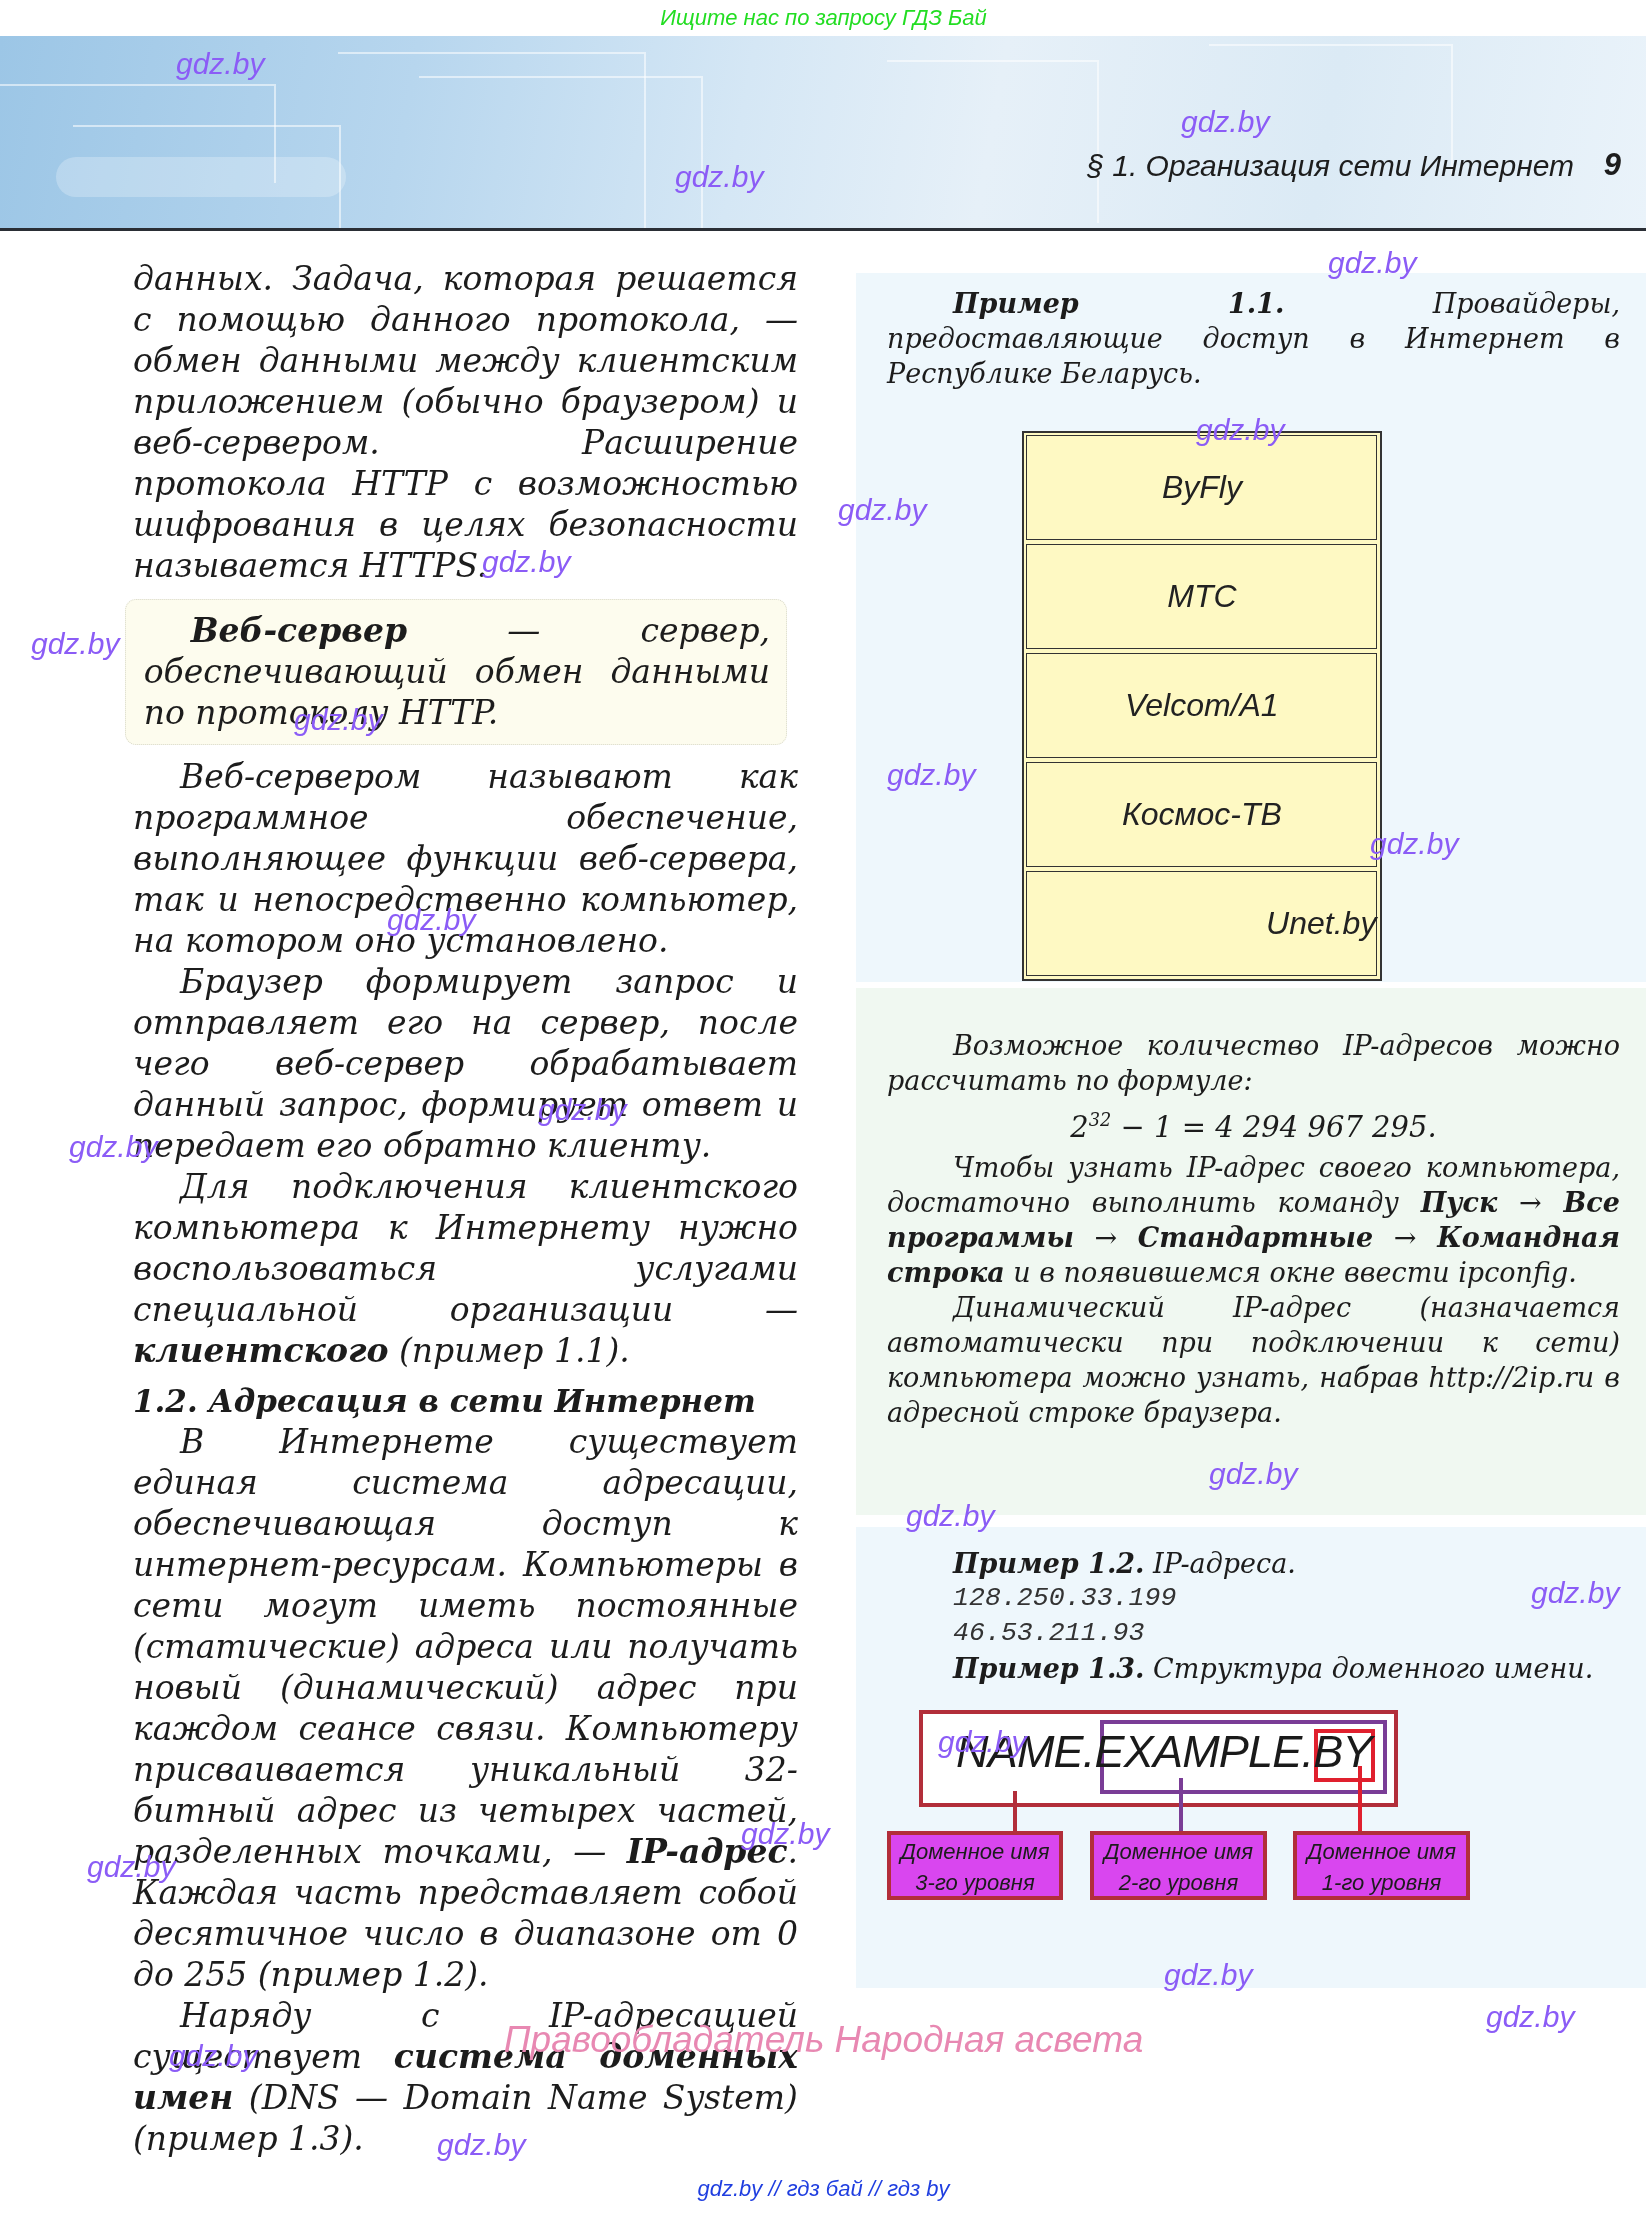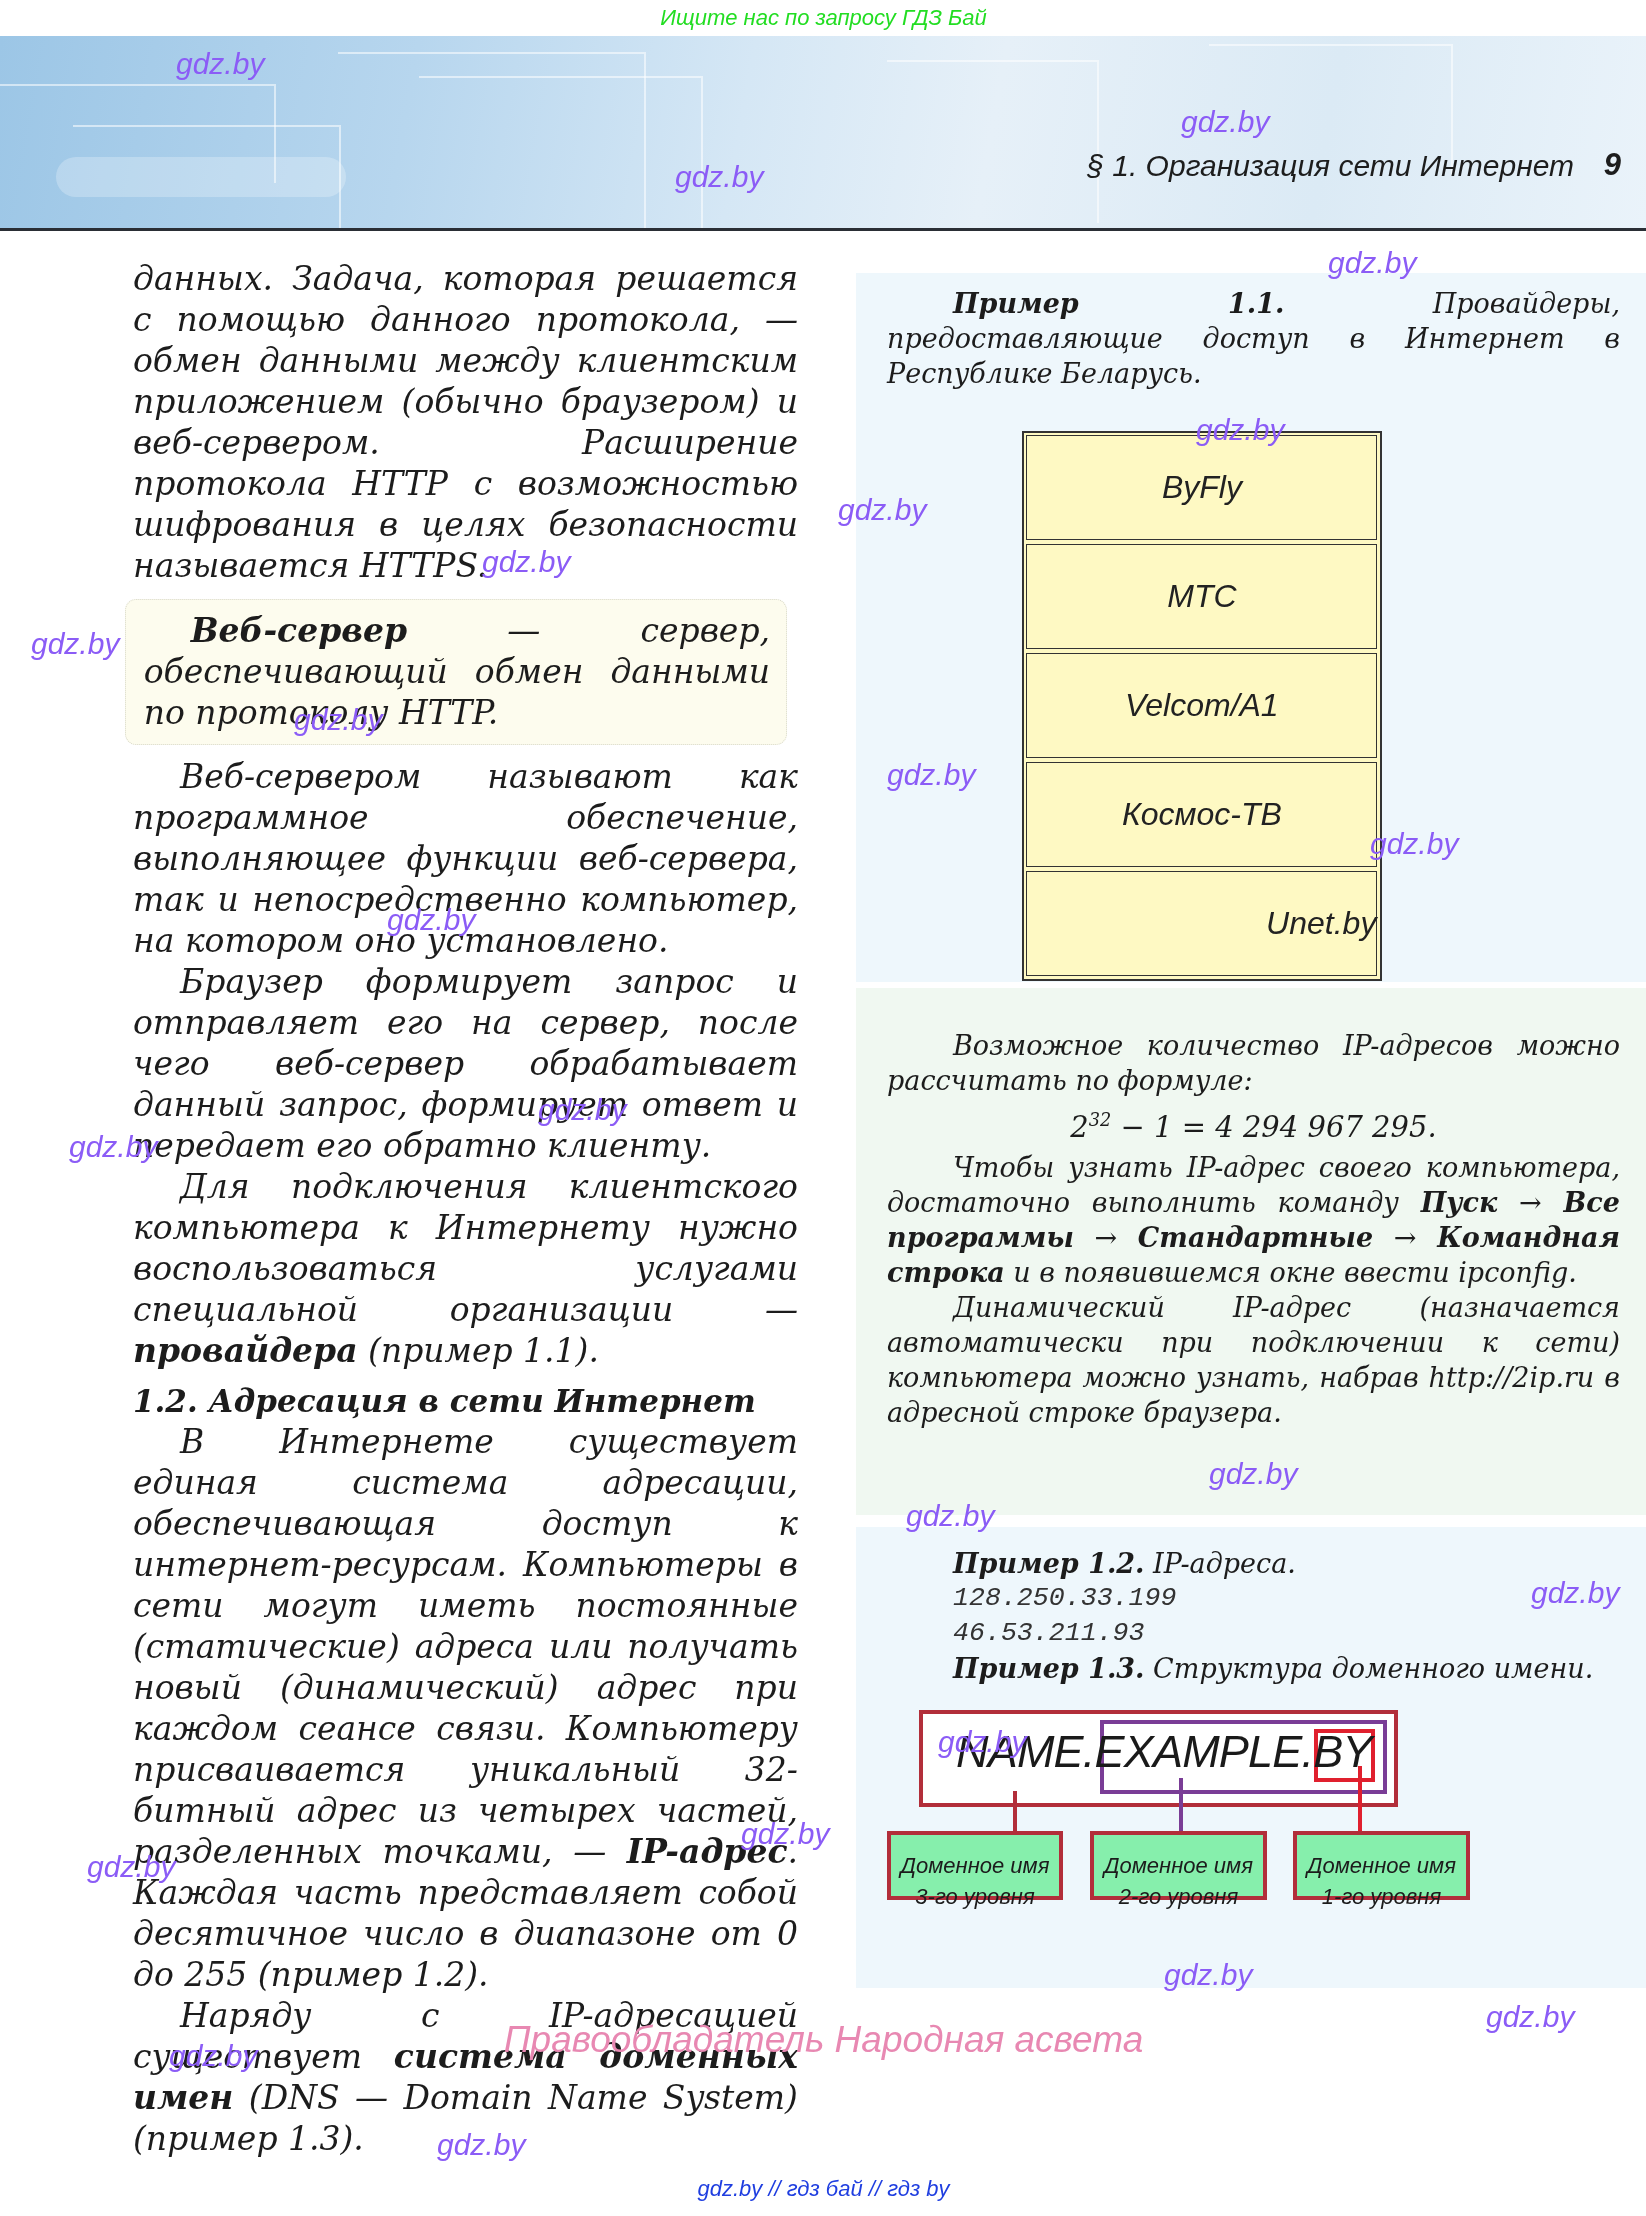--- a/index.html
+++ b/index.html
@@ -27,22 +27,22 @@
   .rp { font-size:27px; line-height:35px; margin:0; text-align:justify; }
   .rp.indent { text-indent:66px; }
   .providers { margin:40px 0 0 135px; width:351px; border:2.4px double #333; padding:2.4px; background:#fef9c3; }
   .prov-cell { height:103px; border:1.6px solid #333; margin:0 0 4px 0; text-align:center; line-height:103px;
                font-family:"Liberation Sans", sans-serif; font-size:32px; color:#222; }
   .prov-cell:last-child { margin-bottom:0;text-align:right; }
   .formula { text-align:center; font-size:29px; line-height:45px; }
   .mono { font-family:"Liberation Mono", monospace; font-size:26.6px; line-height:35px; color:#333; }
   .dns-wrap { position:relative; height:242px; }
   .dns-box { position:absolute; border:4px solid #b22e3a; }
-  .dns-label { position:absolute; border:4px solid #b22e3a; background:#86efac; text-align:center;
-               font-family:"Liberation Sans", sans-serif; font-size:22px; line-height:31px; padding-top:15px; box-sizing:border-box; }
+  .dns-label { position:absolute; border:4px solid #b22e3a; background:#d946ef; text-align:center;
+               font-family:"Liberation Sans", sans-serif; font-size:22px; line-height:31px; padding-top:1px; box-sizing:border-box; }
   .vline { position:absolute; width:4px; }
   .footer-copy { left:0; top:2019px; width:1647px; text-align:center; font-family:"Liberation Sans", sans-serif;
                  font-size:37px; color:#e888b2; }
   .footer-links { left:0; top:2176px; width:1647px; text-align:center; font-family:"Liberation Sans", sans-serif;
                   font-size:22px; color:#1f3ee0; }
 </style>
 </head>
 <body>
 
 <div class="abs top-banner">Ищите нас по запросу ГДЗ Бай</div>
@@ -61,21 +61,21 @@
 
 <div class="abs col-left">
   <p class="p">данных. Задача, которая решается с помощью данного протокола, — обмен данными между клиентским приложением (обычно браузером) и веб-сервером. Расширение протокола HTTP с возможностью шифрования в целях безопасности называется HTTPS.</p>
 
   <div class="def-box">
     <p class="p indent" style="text-indent:47px;"><b>Веб-сервер</b><span> — сервер, обеспечивающий обмен данными по протоколу HTTP.</span></p>
   </div>
 
   <p class="p indent">Веб-сервером называют как программное обеспечение, выполняющее функции веб-сервера, так и непосредственно компьютер, на котором оно установлено.</p>
   <p class="p indent">Браузер формирует запрос и отправляет его на сервер, после чего веб-сервер обрабатывает данный запрос, формирует ответ и передает его обратно клиенту.</p>
-  <p class="p indent"><span>Для подключения клиентского компьютера к Интернету нужно воспользоваться услугами специальной организации — </span><b>провайдера</b><span> (пример 1.1).</span></p>
+  <p class="p indent"><span>Для подключения клиентского компьютера к Интернету нужно воспользоваться услугами специальной организации — </span><b>клиентского</b><span> (пример 1.1).</span></p>
 
   <div class="h2">1.2. Адресация в сети Интернет</div>
 
   <p class="p indent"><span>В Интернете существует единая система адресации, обеспечивающая доступ к интернет-ресурсам. Компьютеры в сети могут иметь постоянные (статические) адреса или получать новый (динамический) адрес при каждом сеансе связи. Компьютеру присваивается уникальный 32-битный адрес из четырех частей, разделенных точками, — </span><b>IP-адрес</b><span>. Каждая часть представляет собой десятичное число в диапазоне от 0 до 255 (пример 1.2).</span></p>
   <p class="p indent"><span>Наряду с IP-адресацией существует </span><b>система доменных имен</b><span> (DNS — Domain Name System) (пример 1.3).</span></p>
 </div>
 
 <div class="abs col-right">
 
   <div class="panel-blue" style="height:709px;padding:13px 27px 0 31px;box-sizing:border-box;">

